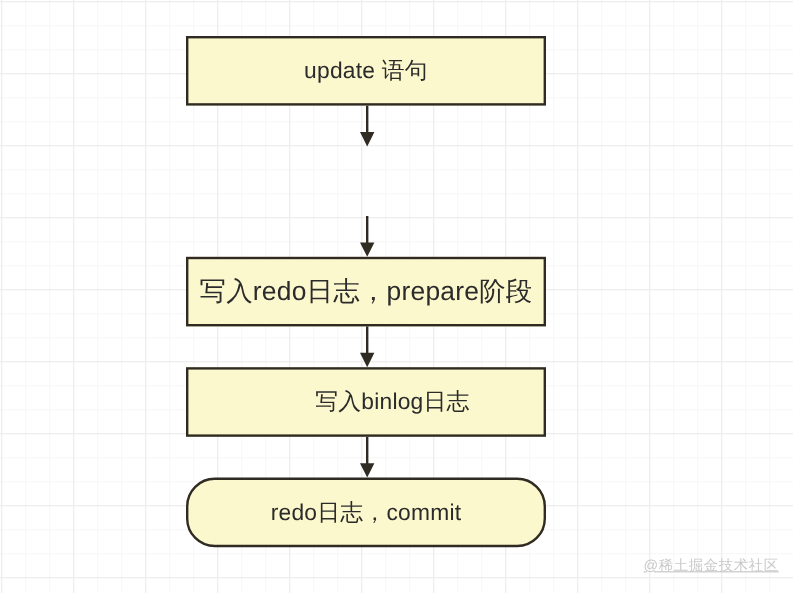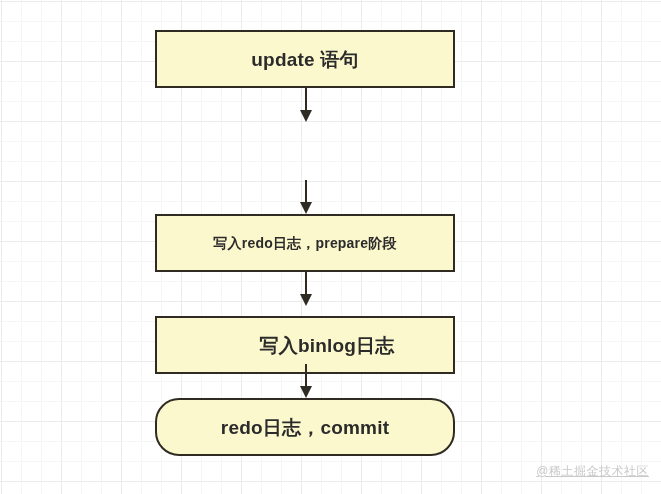--- a/index.html
+++ b/index.html
@@ -40,34 +40,34 @@
     box-sizing: border-box;
     background: #fcf8cd;
     border: 2px solid #2f2b22;
     display: flex;
     align-items: center;
     justify-content: center;
   }
 
   .flow-node .node-label {
     font-size: 19px;
-    font-weight: bold;
+    font-weight: normal;
     color: #2b2b2b;
     letter-spacing: 0.2px;
     white-space: nowrap;
     line-height: 1;
   }
 
   .flow-node.n1 { top: 30px; }
   .flow-node.n2 { top: 122px; }
   .flow-node.n3 { top: 214px; }
-  .flow-node.n4 { top: 316px; padding-left: 44px; }
+  .flow-node.n4 { top: 306px; padding-left: 44px; }
   .flow-node.n5 { top: 398px; border-radius: 24px; }
 
-  .flow-node.n3 .node-label { font-size: 14px; }
+  .flow-node.n3 .node-label { font-size: 22px; }
 
   .arrow {
     position: absolute;
     left: 299px;
     width: 14px;
     height: 34px;
   }
   .arrow .shaft {
     position: absolute;
     left: 6px;

